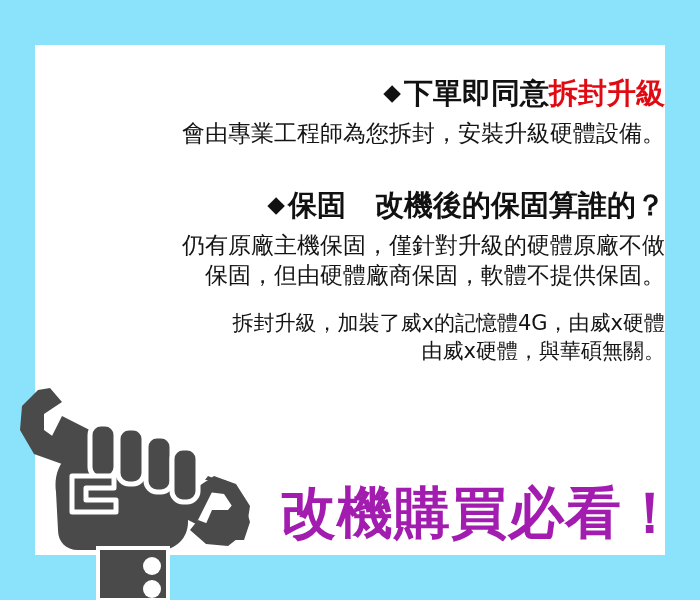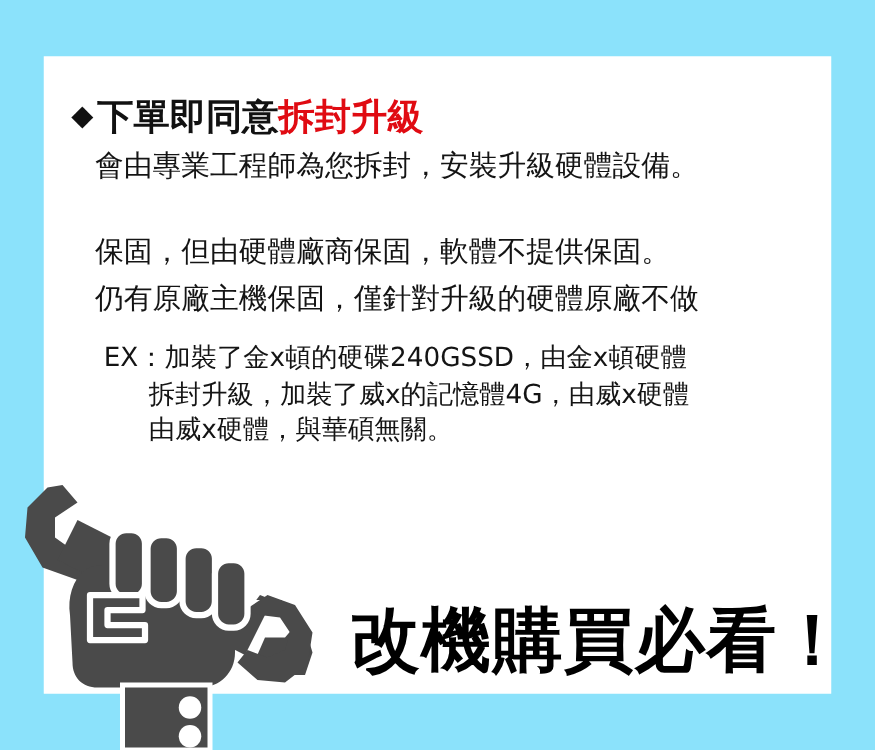--- a/index.html
+++ b/index.html
@@ -23,20 +23,21 @@
 
   
   #card {
     position: absolute;
     left: 35px;
     top: 45px;
     width: 630px;
     height: 510px;
     background: #FFFFFF;
     overflow: hidden;
+    text-align: right;
   }
 
   
   #content {
     position: absolute;
     left: 0;
     top: 0;
     width: 630px;
     padding: 30px 0 0 0;
     box-sizing: border-box;
@@ -84,21 +85,21 @@
   .ex-block .ex-indent { padding-left: 36px; display: block; }
   .ex-block .ex-first { display: block; }
 
   
   #slogan {
     position: absolute;
     left: 245px;
     top: 440px;
     font-size: 56px;
     font-weight: bold;
-    color: #000000;
+    color: #a21caf;
     letter-spacing: 1px;
     white-space: nowrap;
     line-height: 1;
   }
 
   
   #illustration {
     position: absolute;
     left: 0px;
     top: 380px;
@@ -118,26 +119,28 @@
       <div class="section">
         <div class="heading">
           <span class="bullet">◆</span><span>下單即同意</span><span class="accent">拆封升級</span>
         </div>
         <div class="body-text">會由專業工程師為您拆封，安裝升級硬體設備。</div>
       </div>
 
       <div class="section-gap"></div>
 
       <div class="section">
+        <div class="heading">
+          <span class="bullet">◆</span><span>保固　改機後的保固算誰的？</span>
+        </div>
+        <div class="body-text">仍有原廠主機保固，僅針對升級的硬體原廠不做</div>
         <div class="body-text" style="margin-top:0;">保固，但由硬體廠商保固，軟體不提供保固。</div>
-        <div class="body-text">仍有原廠主機保固，僅針對升級的硬體原廠不做</div>
       </div>
 
       <div class="ex-block">
-        <span class="ex-first">EX：加裝了金x頓的硬碟240GSSD，由金x頓硬體</span>
         <span class="ex-indent">拆封升級，加裝了威x的記憶體4G，由威x硬體</span>
         <span class="ex-indent">由威x硬體，與華碩無關。</span>
       </div>
 
     </div>
 
     <div id="slogan">改機購買必看！</div>
 
   </div>
 

